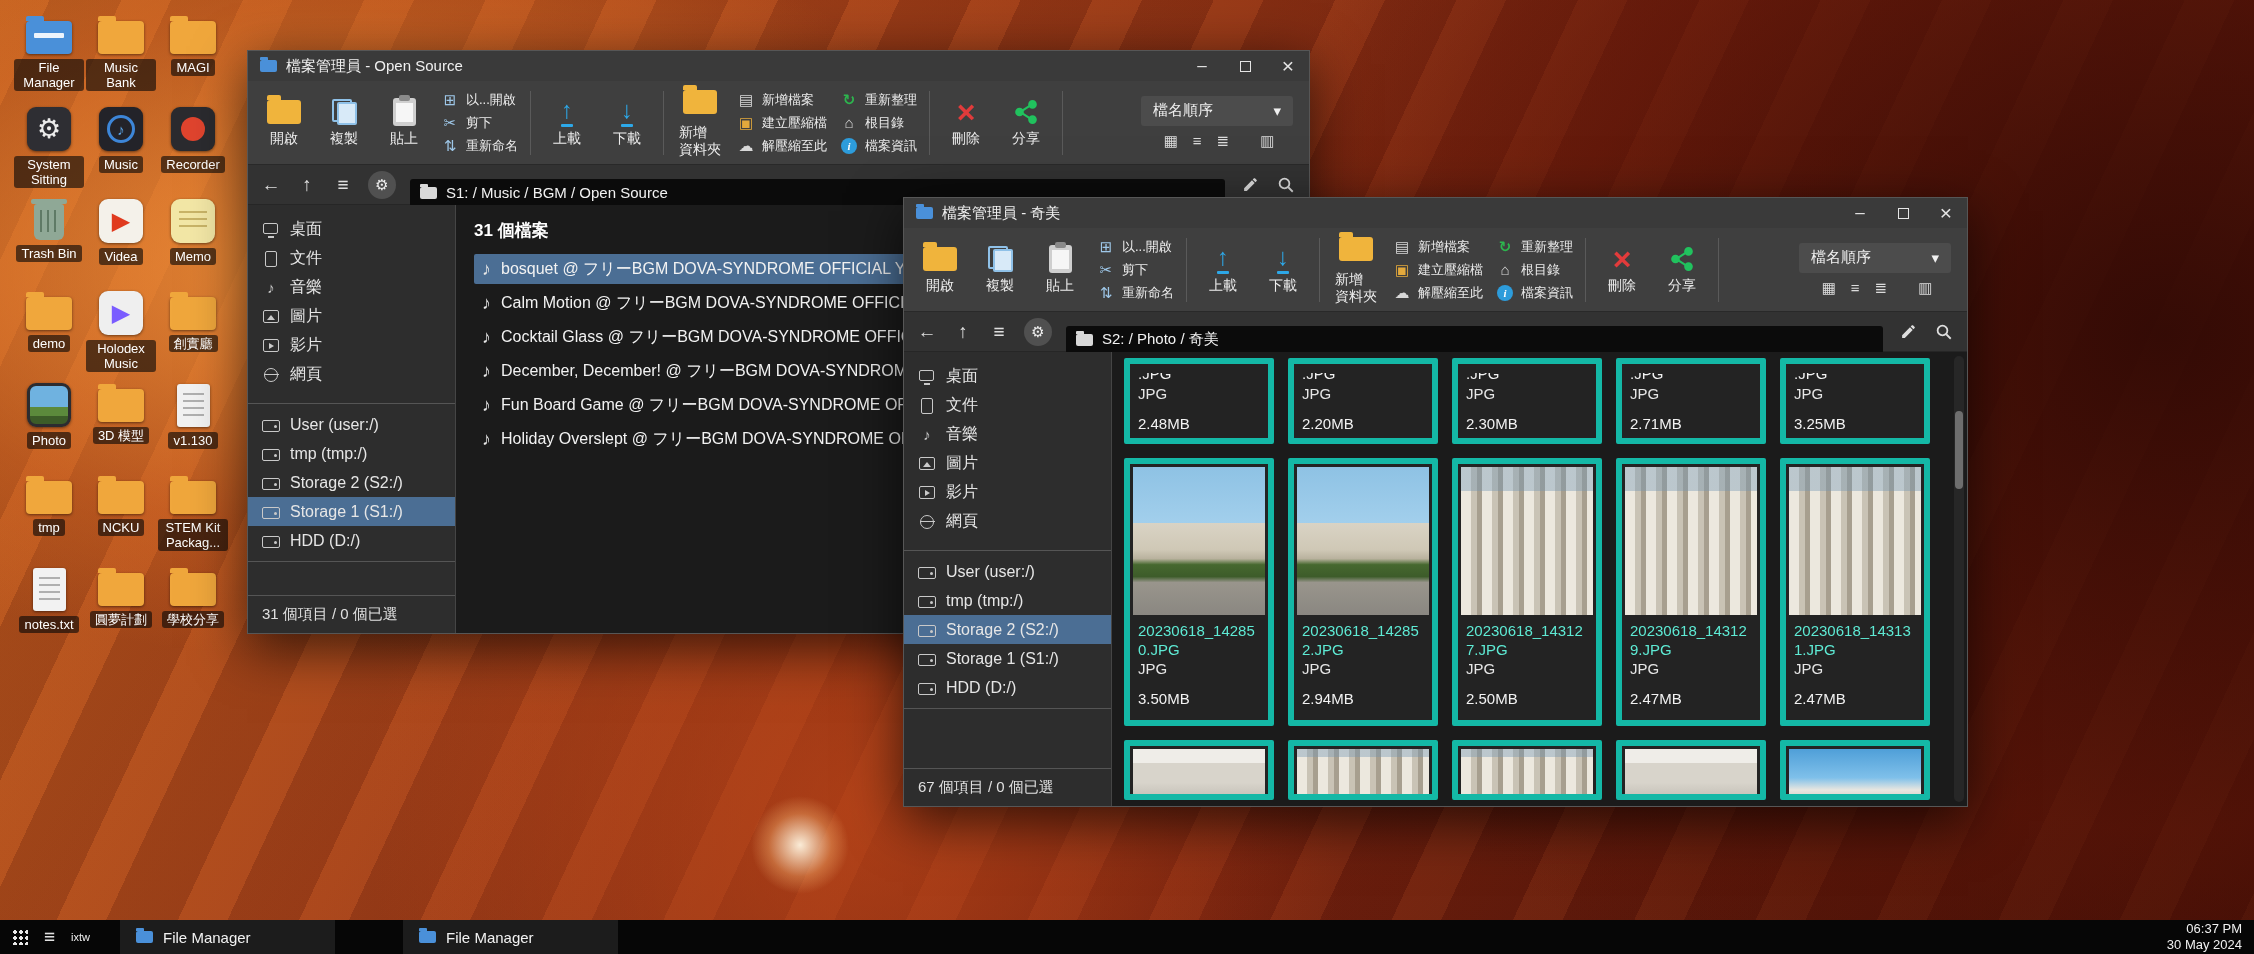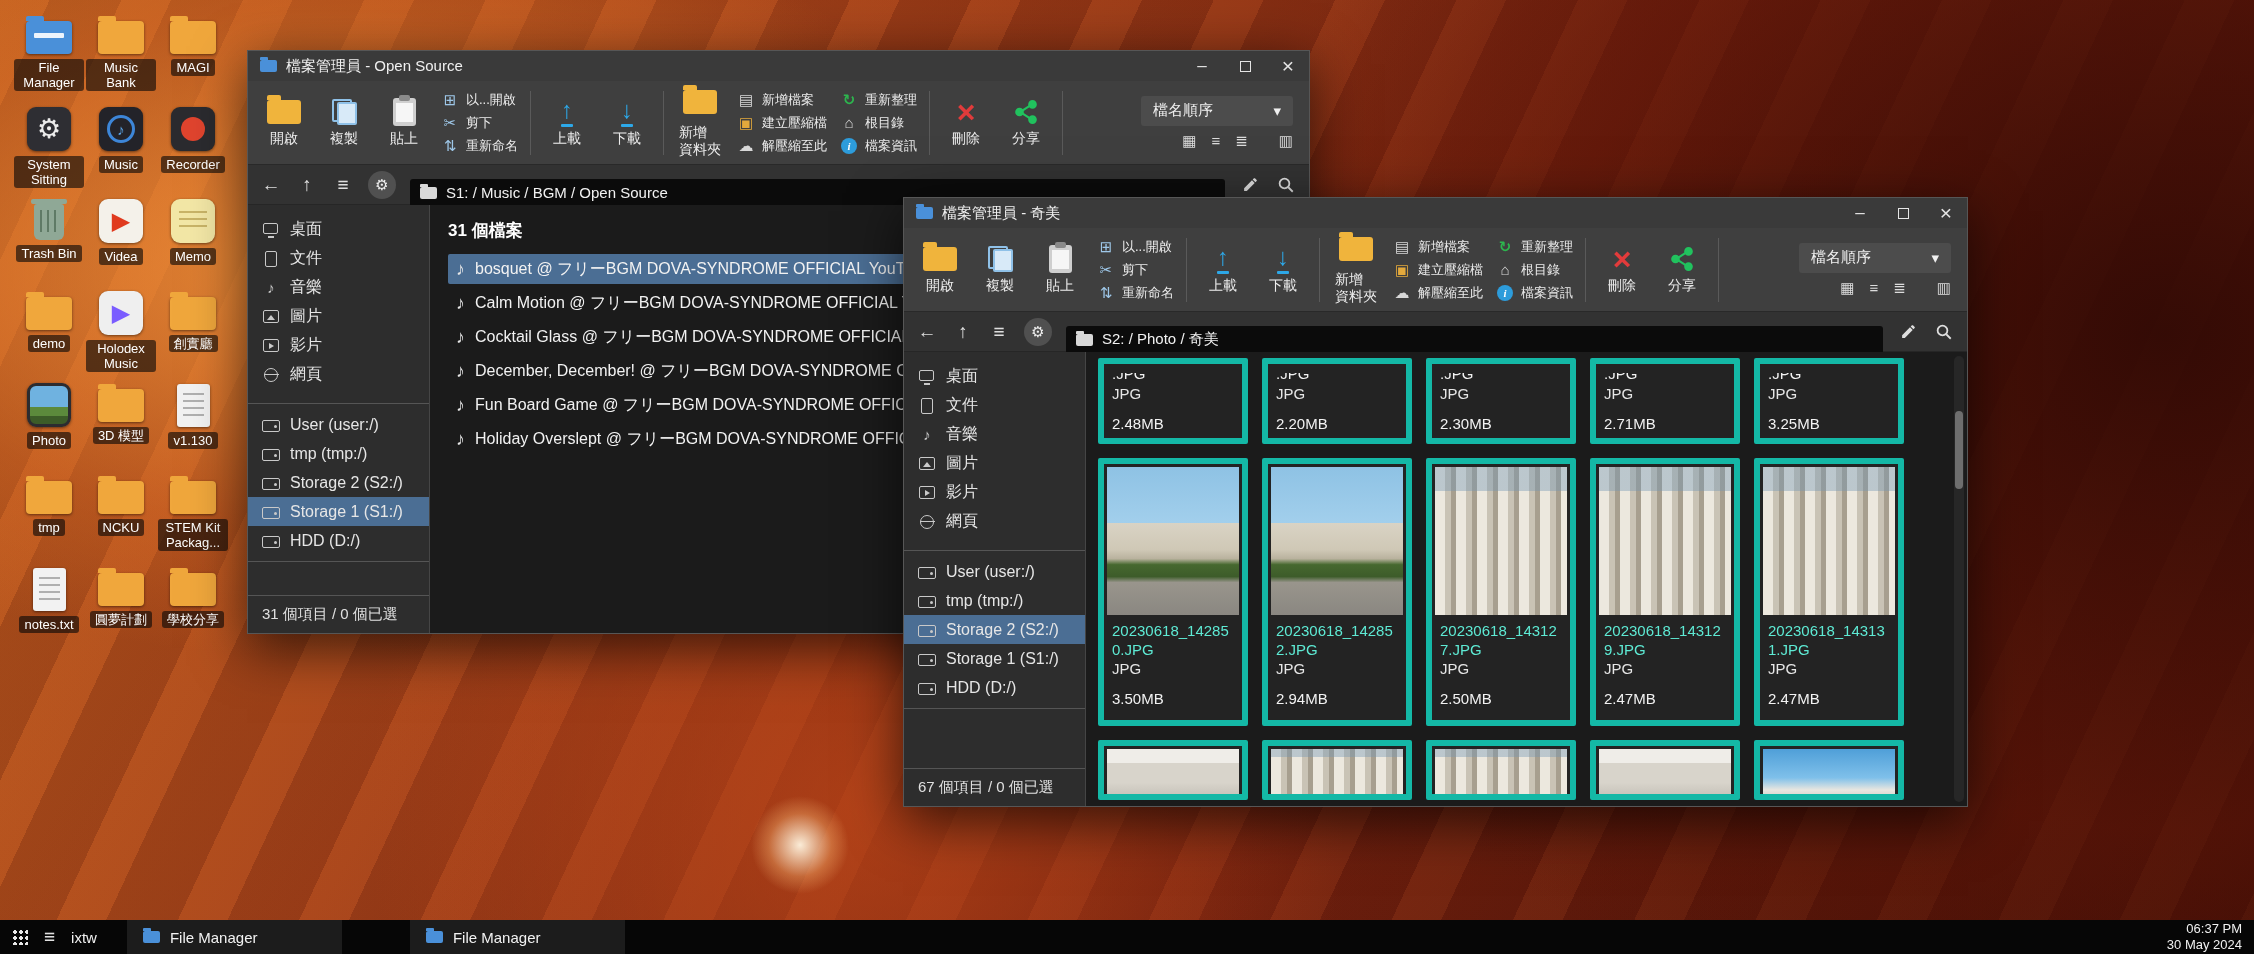--- a/index.html
+++ b/index.html
@@ -76,36 +76,36 @@
   .pasteic::after{content:"";position:absolute;left:3px;top:5px;right:3px;bottom:4px;background:#f6f6f6;}
   .arrw{font-size:24px;font-weight:700;color:#2da8e8;line-height:24px;position:relative;padding-bottom:5px;}
   .arrw::after{content:"";position:absolute;left:0;right:0;bottom:0;height:3px;background:#2da8e8;border-radius:1px;}
   .delx{font-size:32px;line-height:28px;font-weight:700;color:#e23b3b;}
   .stack{display:flex;flex-direction:column;justify-content:center;gap:3px;}
   .tbs{gap:6px;font-size:13px;color:#ececec;height:20px;white-space:nowrap;}
   .g{display:inline-block;width:20px;text-align:center;font-size:15px;line-height:17px;flex:none;}
   .c-blue{color:#9ec7e8;}.c-grey{color:#d8d8d8;}.c-orange{color:#e3a93c;}.c-green{color:#2db54e;font-weight:700;}
   .inf{display:inline-flex;width:16px;height:16px;border-radius:50%;background:#2d9cdb;color:#fff;font-size:11px;font-weight:bold;font-style:italic;align-items:center;justify-content:center;flex:none;margin:0 2px;font-family:"Liberation Serif",serif;}
   .vsep{width:1px;height:64px;background:#5a5a5a;flex:none;}
-  .tb-right{margin-left:auto;display:flex;flex-direction:column;align-items:flex-end;gap:6px;padding-right:4px;}
+  .tb-right{margin-left:auto;display:flex;flex-direction:column;align-items:center;gap:6px;padding-right:4px;}
   .sortdd{height:30px;width:152px;padding:0 12px;background:#4c4c4c;border-radius:3px;font-size:15px;justify-content:space-between;color:#f0f0f0;}
   .views{display:flex;gap:15px;font-size:15px;color:#dcdcdc;padding-left:4px;}
   .views .vb.last{margin-left:16px;}
 
   
   .navbar{height:40px;background:#323232;display:flex;align-items:center;gap:14px;padding:0 12px;flex:none;border-bottom:1px solid #262626;}
   .nav{font-size:19px;color:#dedede;width:22px;justify-content:center;flex:none;}
   .gearbtn{width:28px;height:28px;border-radius:50%;background:#505050;justify-content:center;font-size:15px;flex:none;}
   .addr{flex:1;height:28px;background:#0b0b0b;border-radius:3px;display:flex;align-items:center;gap:9px;padding:0 10px;overflow:hidden;margin-top:16px;}
   .addr-text{font-size:15px;color:#f2f2f2;white-space:nowrap;}
   .svgb svg{display:block;}
 
   
   .wbody{flex:1;display:flex;min-height:0;}
-  .sidebar{width:182px;background:#2d2d2d;border-right:1px solid #454545;display:flex;flex-direction:column;flex:none;justify-content:space-between;}
+  .sidebar{width:208px;background:#2d2d2d;border-right:1px solid #454545;display:flex;flex-direction:column;flex:none;justify-content:space-between;}
   .places{padding-top:10px;}
   .sitem{height:29px;display:flex;align-items:center;gap:9px;padding:0 13px;font-size:16px;color:#e6e6e6;}
   .sitem.selected{background:#4b6e94;}
   .drives{border-top:1px solid #555;border-bottom:1px solid #555;margin-top:14px;padding:6px 0;}
   .sb-spacer{flex:1;}
   .sb-status{padding:9px 14px;border-top:1px solid #555;color:#e0e0e0;font-size:15px;flex:none;}
   .si{display:inline-block;width:20px;height:16px;position:relative;flex:none;}
   .si.mon::before{content:"";position:absolute;left:2px;top:1px;width:13px;height:9px;border:1.5px solid #c9c9c9;border-radius:2px;}
   .si.mon::after{content:"";position:absolute;left:7px;bottom:0;width:6px;height:2px;background:#c9c9c9;}
   .si.doc::before{content:"";position:absolute;left:4px;top:0;width:10px;height:14px;border:1.5px solid #c9c9c9;border-radius:2px;}
@@ -143,21 +143,21 @@
   .thumb.cols{background:linear-gradient(180deg,rgba(115,150,180,.4) 0 16%,rgba(115,150,180,0) 16%),repeating-linear-gradient(90deg,#ece8de 0 10px,#c9c3b5 10px 16px,#a79f8f 16px 21px);}
   .thumb.sky{background:linear-gradient(180deg,#4f9fd8,#7fc0ea 60%,#e8e6e0 85%,#d8d5cd);}
   .thumb.light{background:linear-gradient(180deg,#efede8 0 30%,#d8d4cb 30% 70%,#c5c1b8);}
   .vscroll{position:absolute;right:3px;top:4px;bottom:4px;width:10px;background:#272727;border-radius:5px;}
   .vthumb{position:absolute;top:55px;height:78px;left:1px;right:1px;background:#6e6e6e;border-radius:4px;}
 
   
   .taskbar{position:absolute;left:0;right:0;bottom:0;height:34px;background:#060606;display:flex;align-items:center;gap:16px;padding:0 12px;z-index:10;}
   .tb-dots{width:16px;height:16px;background:radial-gradient(circle,#e8e8e8 1.6px,transparent 1.8px);background-size:6px 6px;background-position:0 0;flex:none;}
   .tb-menu{font-size:19px;color:#e0e0e0;}
-  .tb-user{font-size:15px;color:#f0f0f0;}
+  .tb-user{font-size:11px;color:#f0f0f0;}
   .tb-app{height:34px;gap:10px;padding:0 16px;background:#1c1c1c;margin-left:14px;min-width:215px;}
   .tb-app + .tb-app{margin-left:52px;}
   .tb-app span.applbl{font-size:15px;color:#f2f2f2;}
   .clock{margin-left:auto;text-align:right;font-size:13px;line-height:16px;color:#f0f0f0;}
 </style>
 </head>
 <body>
 
 <div class="stage">
 

